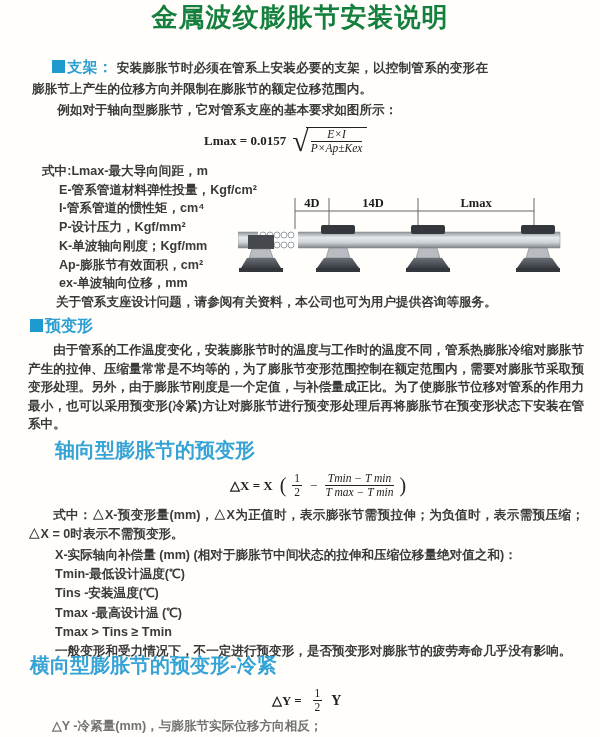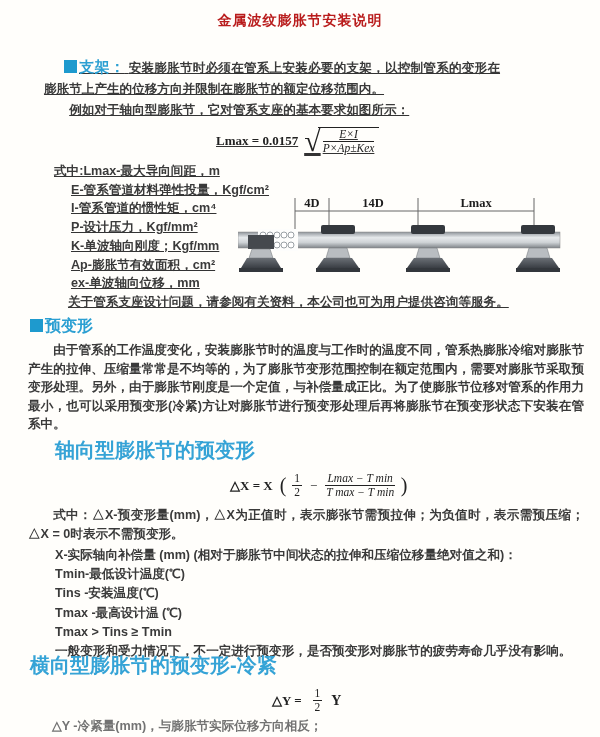--- a/index.html
+++ b/index.html
@@ -3,29 +3,29 @@
 <meta charset="utf-8">
 <style>
   html,body{margin:0;padding:0;background:#ffffff;}
   .page{
     position:relative;width:600px;height:737px;overflow:hidden;
     background:#fffefb;color:#333;
     font-family:"Liberation Sans",sans-serif;
   }
   
   .doc-title{
-    position:absolute;top:12px;left:0;width:100%;
-    text-align:center;font-size:14px;font-weight:700;color:#b91c1c;
+    position:absolute;top:0;left:0;width:100%;
+    text-align:center;font-size:26px;font-weight:700;color:#15803d;
     letter-spacing:1px;margin:0;
   }
   
   .para{font-size:12.6px;line-height:21px;font-weight:600;text-align:justify;margin:0 16px 0 28px;color:#3a3a3a;}
   .indent2{text-indent:2em;}
   
-  .sec-support{position:absolute;top:56px;left:16px;width:500px;text-decoration:underline;}
+  .sec-support{position:absolute;top:56px;left:4px;width:500px;}
   .first-para{text-indent:20px;}
   .blue-tag{color:#2b9fd2;font-size:15px;font-weight:700;}
   .sq{display:inline-block;width:13px;height:13px;background:#1e9ace;margin-right:2px;vertical-align:-1px;}
   
   .formula{display:flex;align-items:center;width:max-content;
     font-family:"Liberation Serif",serif;color:#222;}
   .f-lhs{font-weight:700;font-size:13px;margin-right:6px;white-space:pre;}
   .radical{font-size:30px;line-height:26px;margin-right:-3px;font-weight:400;}
   .frac{display:inline-flex;flex-direction:column;text-align:center;font-size:11.5px;line-height:13px;padding:0 5px;}
   .frac .num{border-bottom:1px solid #222;padding:0 2px;}
@@ -175,21 +175,21 @@
 
     <div class="formula formula2">
       <span class="f-lhs">△X = X</span>
       <span class="big-paren">(</span>
       <span class="frac">
         <span class="num">1</span>
         <span class="den">2</span>
       </span>
       <span class="minus">−</span>
       <span class="frac it">
-        <span class="num">Lmax − T min</span>
+        <span class="num">Tmin − T min</span>
         <span class="den">T max − T min</span>
       </span>
       <span class="big-paren">)</span>
     </div>
 
     <p class="para indent2">式中：△X-预变形量(mm)，△X为正值时，表示膨张节需预拉伸；为负值时，表示需预压缩；△X = 0时表示不需预变形。</p>
 
     <div class="items">
       <div>X-实际轴向补偿量 (mm) (相对于膨胀节中间状态的拉伸和压缩位移量绝对值之和)：</div>
       <div>Tmin-最低设计温度(℃)</div>

